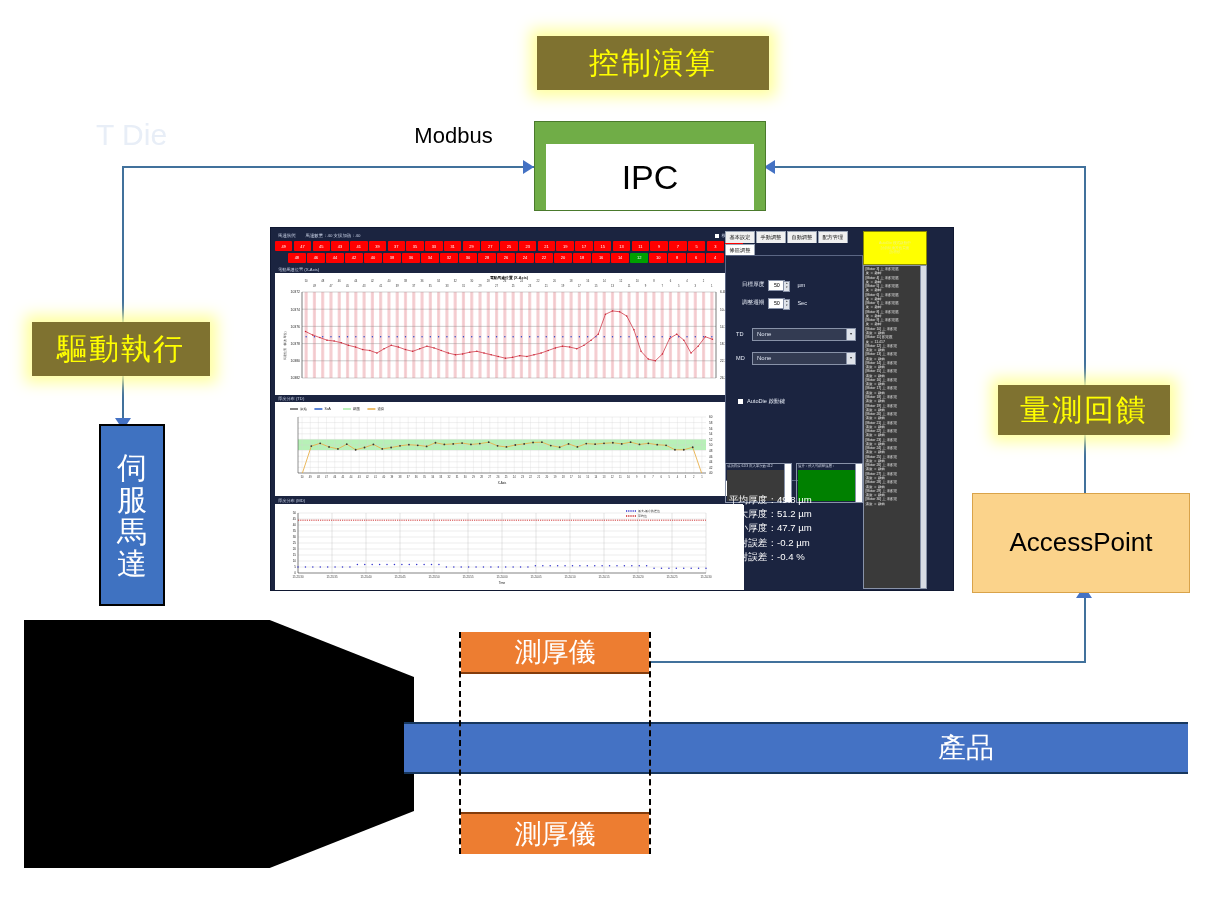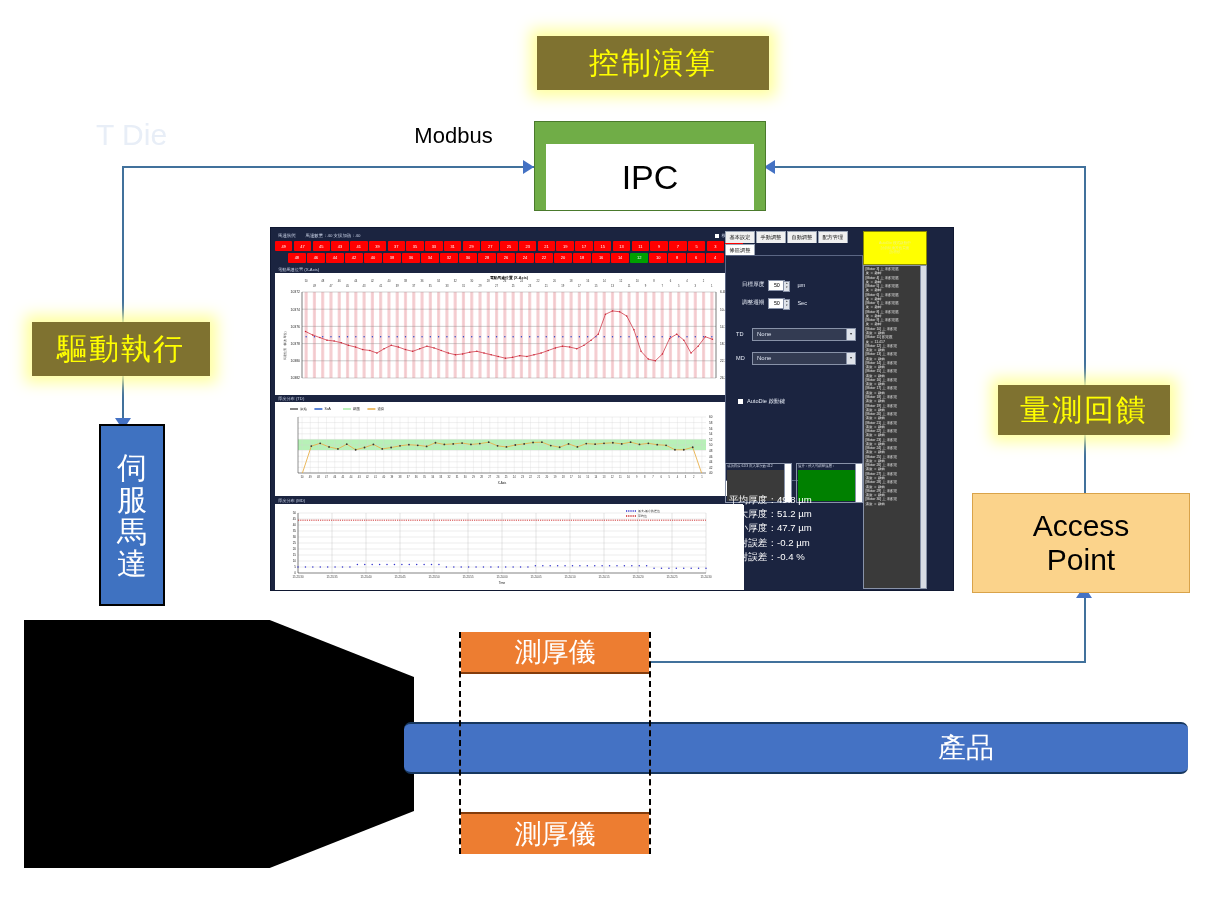--- a/index.html
+++ b/index.html
@@ -43,38 +43,38 @@
     background:#3f72c1;border:2px solid #000;
     color:#ffffff;font-size:30px;
     display:flex;flex-direction:column;align-items:center;
     justify-content:center;line-height:1.06;padding-top:2px;
   }
   .servo span{display:block;}
 
   
   .access-point{
     background:#fbd38b;border:1px solid #d9a34a;
-    color:#000;font-size:30px;line-height:1.12;
-    display:flex;flex-direction:column;align-items:center;justify-content:center;
+    color:#000;font-size:26px;line-height:1.12;
+    display:flex;align-items:center;justify-content:center;
   }
 
   
   .tdie{
     background:#000000;
     clip-path:polygon(0% 0%, 63% 0%, 100% 23%, 100% 77%, 63% 100%, 0% 100%);
   }
   .tdie-text{
     position:absolute;left:96px;top:118px;color:#e8eef7;font-size:30px;
   }
 
   
   .product{
     background:#4472c4;border-top:2px solid #17375e;border-bottom:2px solid #17375e;
     color:#ffffff;font-size:28px;
-    display:flex;align-items:center;justify-content:center;border-radius:7px;
+    display:flex;align-items:center;justify-content:center;
   }
 
   
   .gauge{
     background:#ed7d31;color:#ffffff;font-size:27px;
     display:flex;align-items:center;justify-content:center;
   }
   .gauge-top{border-bottom:2px solid #843c0c;}
   .gauge-bot{border-top:2px solid #843c0c;}
   .dash-region{border:2px dashed #c55a11;background:transparent;}

